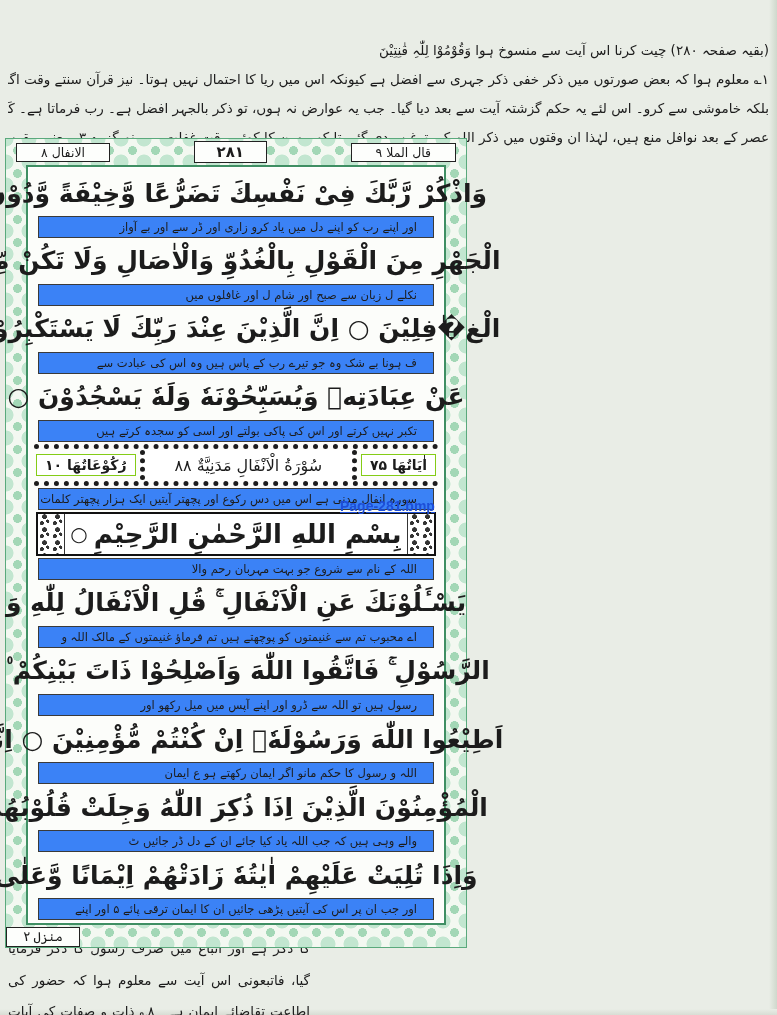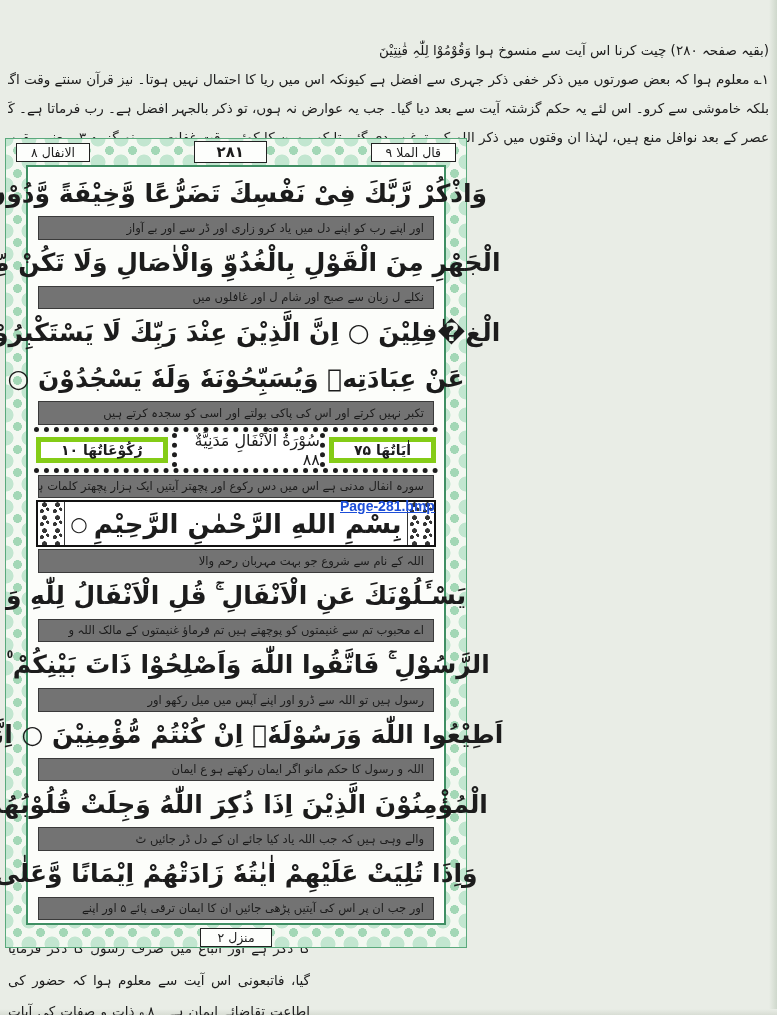--- a/index.html
+++ b/index.html
@@ -49,38 +49,38 @@
   }
   .qcontent{
     position:absolute;top:26px;bottom:22px;left:20px;right:20px;
     background:#fcfdfa;border:2px solid #3f8f63;box-shadow:0 0 0 1px #fff inset;
     display:flex;flex-direction:column;justify-content:space-between;
     padding:3px 4px;box-sizing:border-box;
   }
   .qhead{position:absolute;top:1px;left:10px;right:10px;height:24px;
     display:flex;justify-content:space-between;align-items:center;z-index:3;}
   .qhead .cell{background:#fdfefc;border:1px solid #222;font-size:12.5px;
-    padding:1px 14px;white-space:nowrap;}
+    padding:1px 24px;white-space:nowrap;}
   .qhead .pageno{font-size:15px;font-weight:bold;padding:1px 22px;}
-  .qfoot{position:absolute;bottom:0px;left:0;right:0;display:flex;justify-content:center;z-index:3;}
+  .qfoot{position:absolute;bottom:0px;left:0;right:0;display:flex;justify-content:flex-end;z-index:3;font-family:Liberation Serif, serif;}
   .qfoot .cell{background:#fdfefc;border:1px solid #222;font-size:12.5px;padding:1px 16px;}
 
   .ar{min-height:46px;display:flex;align-items:center;justify-content:center;
     font-size:25px;font-weight:bold;letter-spacing:0px;white-space:nowrap;
     font-family:"DejaVu Sans",sans-serif;}
-  .ur{height:22px;margin:0 6px;border:1px solid #3a3a3a;background:#737373;
+  .ur{height:22px;margin:0 6px;border:1px solid #3a3a3a;background:#3b82f6;
     display:flex;align-items:center;justify-content:space-between;
-    font-size:11.5px;padding:0 9px;white-space:nowrap;overflow:hidden;}
+    font-size:11.5px;padding:0 16px;white-space:nowrap;overflow:hidden;}
 
   
   .starbox{margin:2px 2px;border-top:5px dotted #1d1d1d;border-bottom:5px dotted #1d1d1d;
     display:flex;align-items:stretch;height:36px;}
-  .starbox .scell{border:5px solid #84cc16;background:#fff;display:flex;
+  .starbox .scell{border:1px solid #84cc16;background:#fff;display:flex;
     align-items:center;justify-content:center;font-size:14px;font-weight:bold;
-    margin:5px 2px;padding:0 20px;white-space:nowrap;}
+    margin:5px 2px;padding:0 8px;white-space:nowrap;}
   .starbox .mid{flex:1;border-right:5px dotted #1d1d1d;border-left:5px dotted #1d1d1d;
     background:#fff;display:flex;align-items:center;justify-content:center;
     font-size:16px;font-weight:normal;margin:1px 2px;}
 
   
   .bismillah{margin:2px 4px;height:44px;border:2px solid #111;position:relative;
     display:flex;align-items:center;justify-content:center;background:#fff;}
   .bismillah::before,.bismillah::after{
     content:"";position:absolute;top:0;bottom:0;width:26px;
     background:
@@ -127,20 +127,21 @@
     <span class="cell pageno">۲۸۱</span>
     <span class="cell">الانفال ۸</span>
   </div>
 
   <div class="qcontent">
     <div class="ar">وَاذْكُرْ رَّبَّكَ فِیْ نَفْسِكَ تَضَرُّعًا وَّخِیْفَةً وَّدُوْنَ</div>
     <div class="ur">اور اپنے رب کو اپنے دل میں یاد کرو زاری اور ڈر سے اور بے آواز</div>
     <div class="ar">الْجَهْرِ مِنَ الْقَوْلِ بِالْغُدُوِّ وَالْاٰصَالِ وَلَا تَكُنْ مِّنَ</div>
     <div class="ur">نکلے ل زبان سے صبح اور شام ل اور غافلوں میں</div>
     <div class="ar">الْغ�ٰفِلِیْنَ ○ اِنَّ الَّذِیْنَ عِنْدَ رَبِّكَ لَا یَسْتَكْبِرُوْنَ</div>
+    <div class="ur">ف ہونا بے شک وہ جو تیرے رب کے پاس ہیں وہ اس کی عبادت سے</div>
     <div class="ar">عَنْ عِبَادَتِهٖ وَیُسَبِّحُوْنَهٗ وَلَهٗ یَسْجُدُوْنَ ○</div>
     <div class="ur">تکبر نہیں کرتے اور اس کی پاکی بولتے اور اسی کو سجدہ کرتے ہیں</div>
 
     <div class="starbox">
       <span class="scell">اٰیَاتُهَا ۷۵</span>
       <span class="mid">سُوْرَةُ الْاَنْفَالِ مَدَنِیَّةٌ ۸۸</span>
       <span class="scell">رُکُوْعَاتُهَا ۱۰</span>
     </div>
     <div class="ur">سورہ انفال مدنی ہے اس میں دس رکوع اور پچھتر آیتیں ایک ہزار پچھتر کلمات ہیں</div>
 

